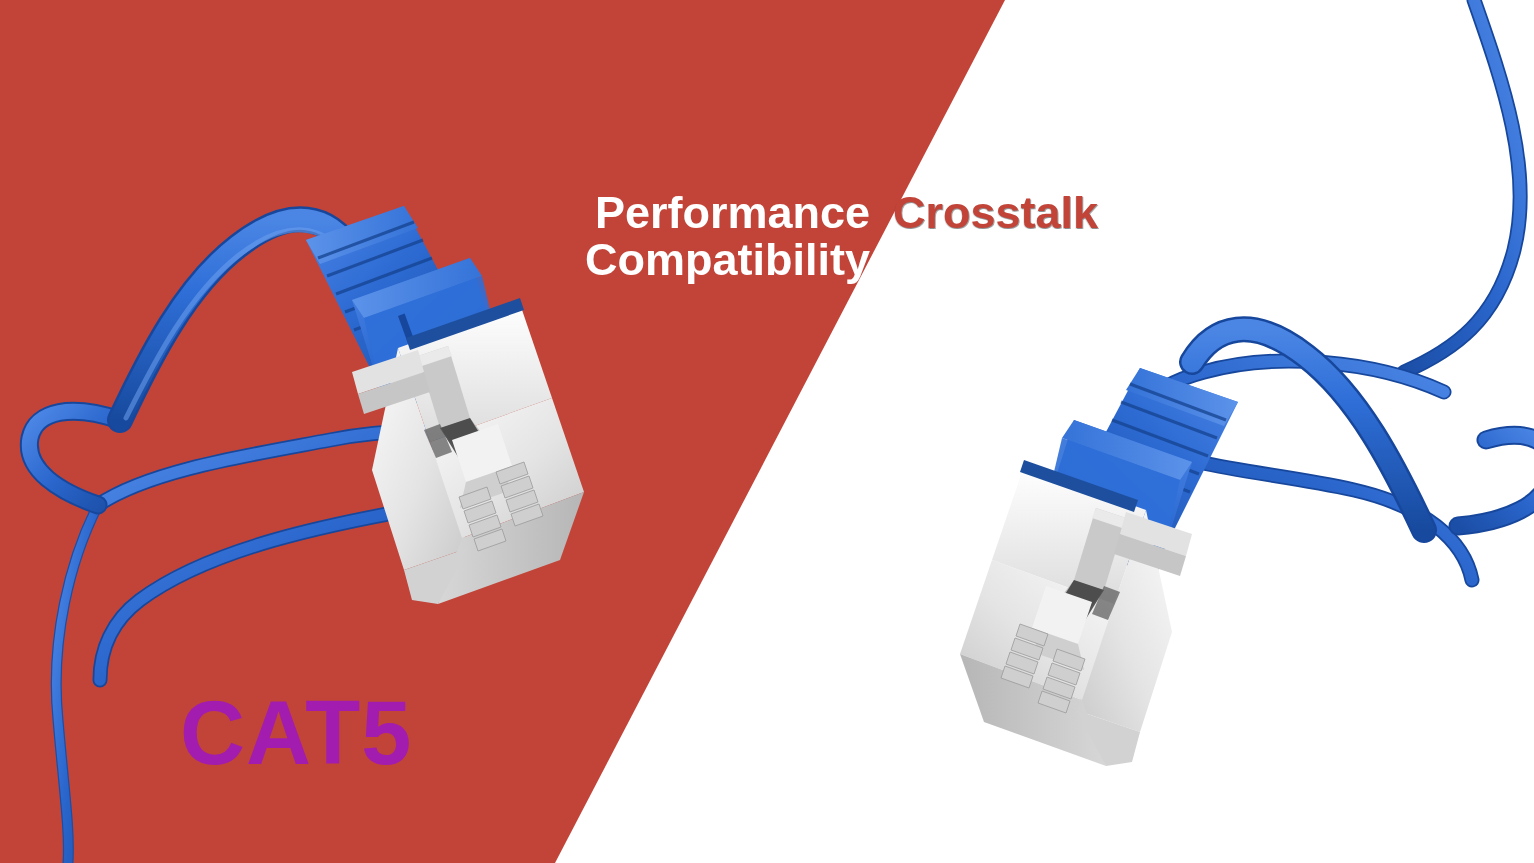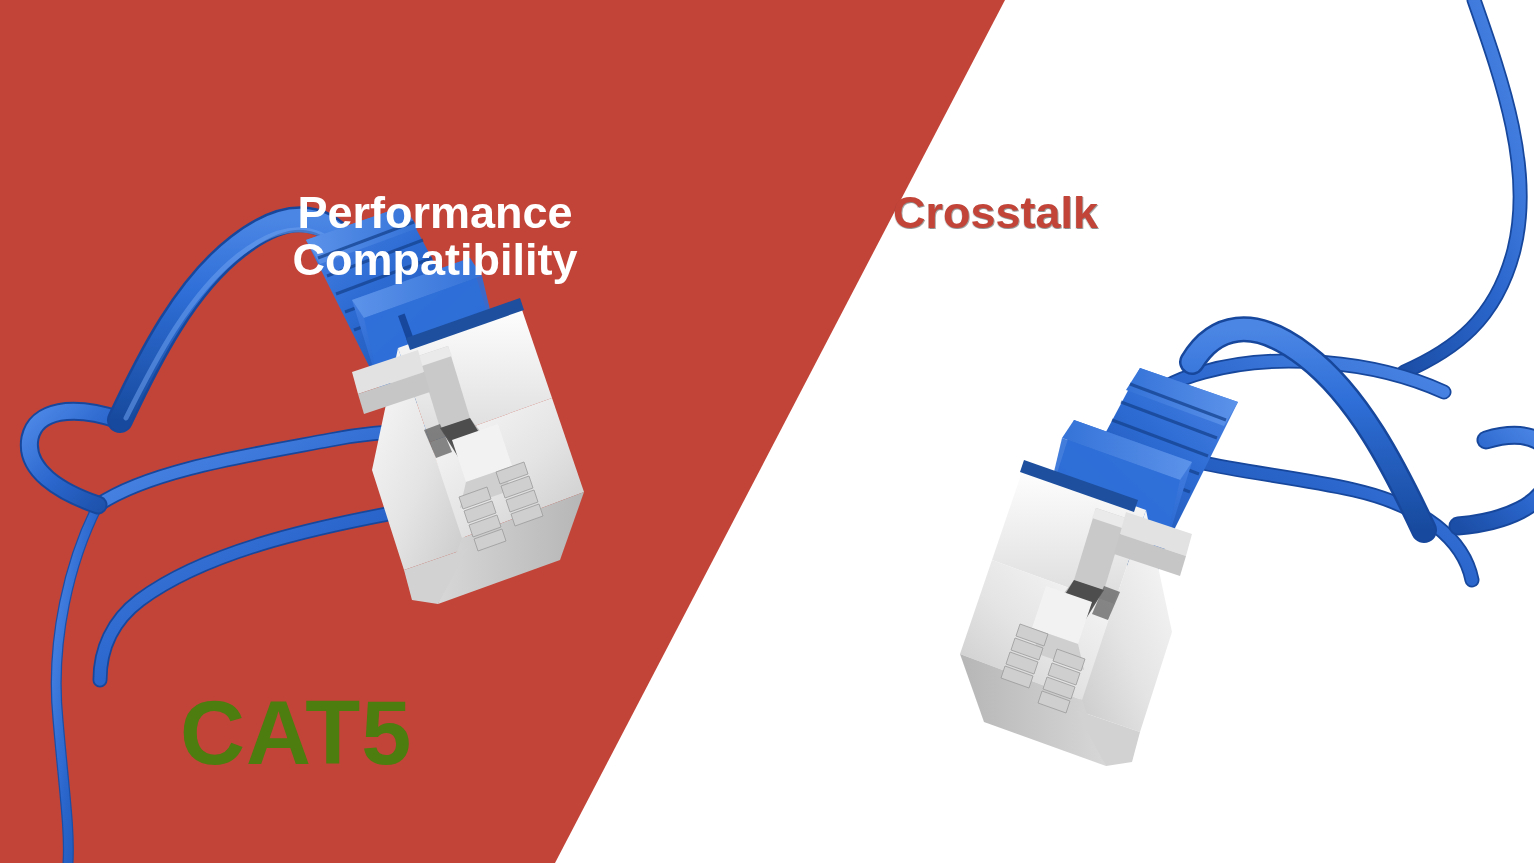--- a/index.html
+++ b/index.html
@@ -40,21 +40,21 @@
     pointer-events: none;
   }
 
   
   .cat5-label {
     position: absolute;
     left: 180px;
     top: 688px;
     font-size: 90px;
     font-weight: bold;
-    color: #4d7c0f;
+    color: #a21caf;
     letter-spacing: 1px;
     line-height: 1;
     white-space: nowrap;
   }
   .cat6-label {
     position: absolute;
     left: 1068px;
     top: 36px;
     font-size: 90px;
     font-weight: bold;
@@ -62,21 +62,21 @@
     letter-spacing: 1px;
     line-height: 1;
     white-space: nowrap;
   }
 
   .feature-left {
     position: absolute;
     left: 0;
     top: 190px;
     width: 872px;
-    text-align: center;
+    text-align: right;
     line-height: 1.04;
     white-space: nowrap;
   }
   .feature-left .line {
     font-size: 45px;
     font-weight: bold;
     color: #ffffff;
     display: block;
     padding-right: 2px;
   }

